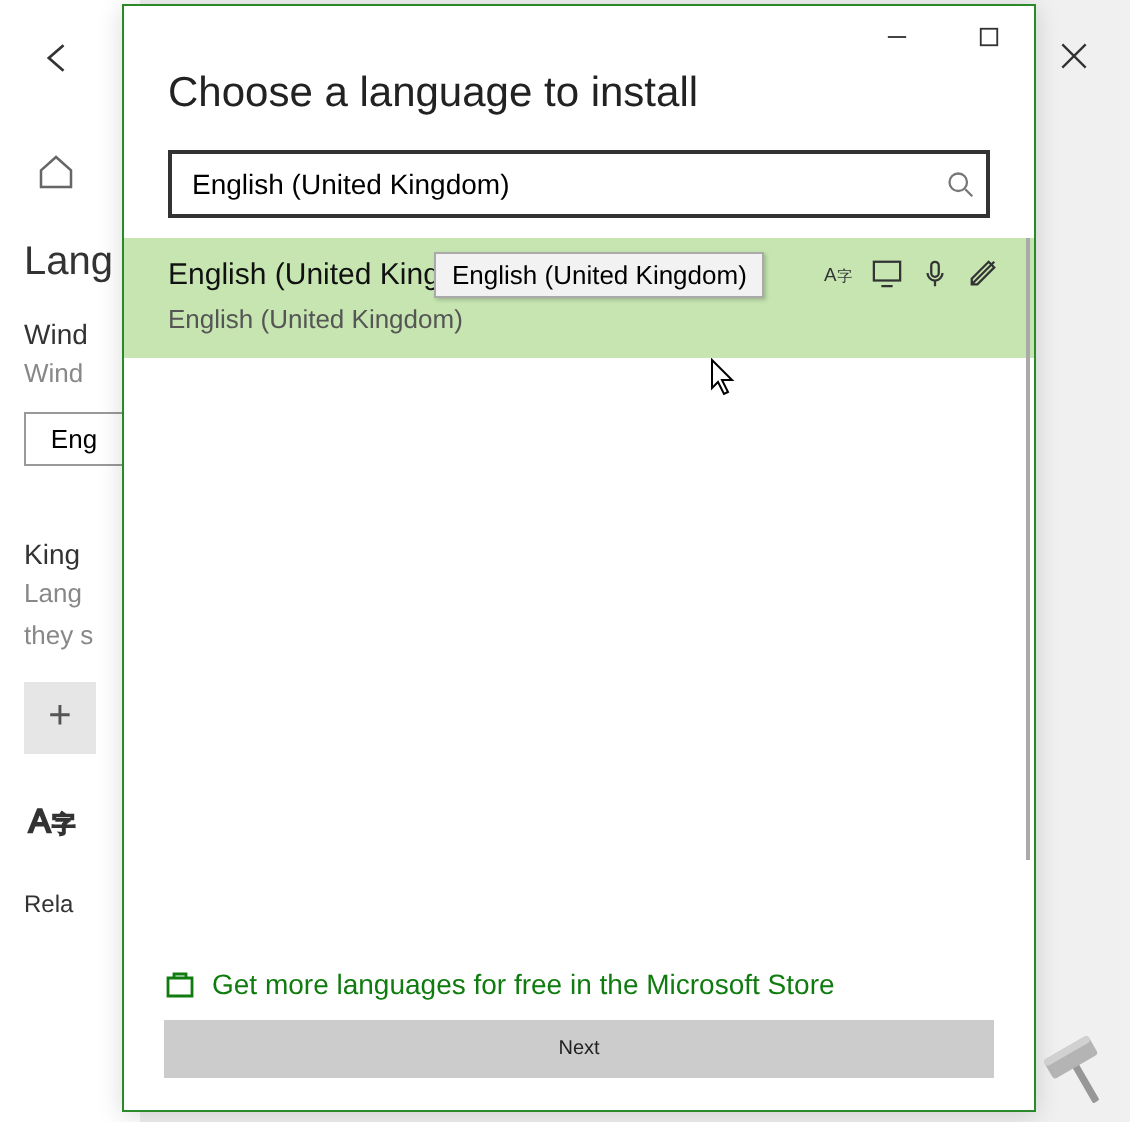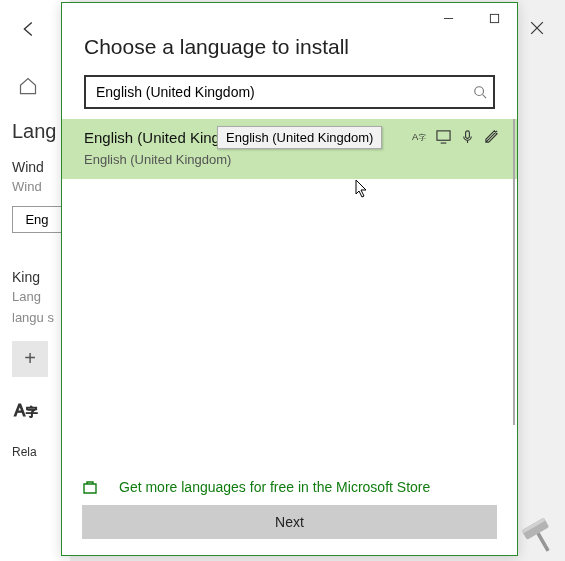--- a/index.html
+++ b/index.html
@@ -32,24 +32,24 @@
     .li-sub { font-size: 13px; color: #555; margin-top: 6px; }
     .li-icons { position: absolute; right: 18px; top: 10px; display: flex; gap: 9px; }
     .li-icons span { color: #333; }
     
     .tooltip { position: absolute; background: #f2f2f2; border: 1px solid #aaa; padding: 3px 8px; font-size: 13px; box-shadow: 1px 1px 2px rgba(0,0,0,0.2); z-index: 5; }
     
     .cursor-img { position: absolute; pointer-events: none; z-index: 10; }
     .scrollbar-thumb { position: absolute; right: 2px; top: 0; width: 2px; height: 88%; background: #aaa; }
     
     .footer { padding: 12px 20px 16px 20px; }
-    .store-link { display: flex; align-items: center; gap: 21px; margin-bottom: 10px; color: #107c10; font-size: 14px; cursor: pointer; }
+    .store-link { display: flex; align-items: center; gap: 8px; margin-bottom: 10px; color: #107c10; font-size: 14px; cursor: pointer; }
     .store-ic { width: 16px; height: 16px; }
     .buttons { display: flex; gap: 6px; }
-    .btn { flex: 1; background: #ccc; border: none; padding: 9px 0; font-size: 14px; cursor: pointer; color: #222; }
+    .btn { flex: 1; background: #ccc; border: none; padding: 9px 0; font-size: 10px; cursor: pointer; color: #222; }
     
     .outer-close { position: absolute; right: 10px; top: 10px; width: 36px; height: 36px; display: flex; align-items: center; justify-content: center; cursor: pointer; }
     
     .hammer { position: absolute; right: 4px; bottom: 4px; width: 44px; height: 44px; opacity: 0.85; }
     
     svg { display: block; }
   </style>
 </head>
 <body>
 
@@ -63,21 +63,21 @@
     <svg viewBox="0 0 24 24" width="20" height="20" stroke="#666" stroke-width="1.5" fill="none">
         <path d="M3 11 L12 3 L21 11 V21 H3 Z"></path>
       </svg>
   </div>
   <div class="bg-section">Lang</div>
   <div class="bg-sub">Wind</div>
   <div class="bg-text">Wind</div>
   <div class="bg-input">Eng</div>
   <div class="bg-sub" style="margin-top:24px">King</div>
   <div class="bg-text">Lang</div>
-  <div class="bg-text">langu s</div>
+  <div class="bg-text">they s</div>
   <div class="bg-add">+</div>
   <div class="bg-iconrow">
     <svg viewBox="0 0 24 24" width="28" height="28" stroke="#333" stroke-width="1" fill="none">
         <text x="2" y="18" font-size="14" fill="#333">A</text>
         <text x="12" y="18" font-size="10" fill="#333">字</text>
       </svg>
   </div>
   <div class="bg-section" style="margin-top:14px;font-size:12px">Rela</div>
 </div>
 

